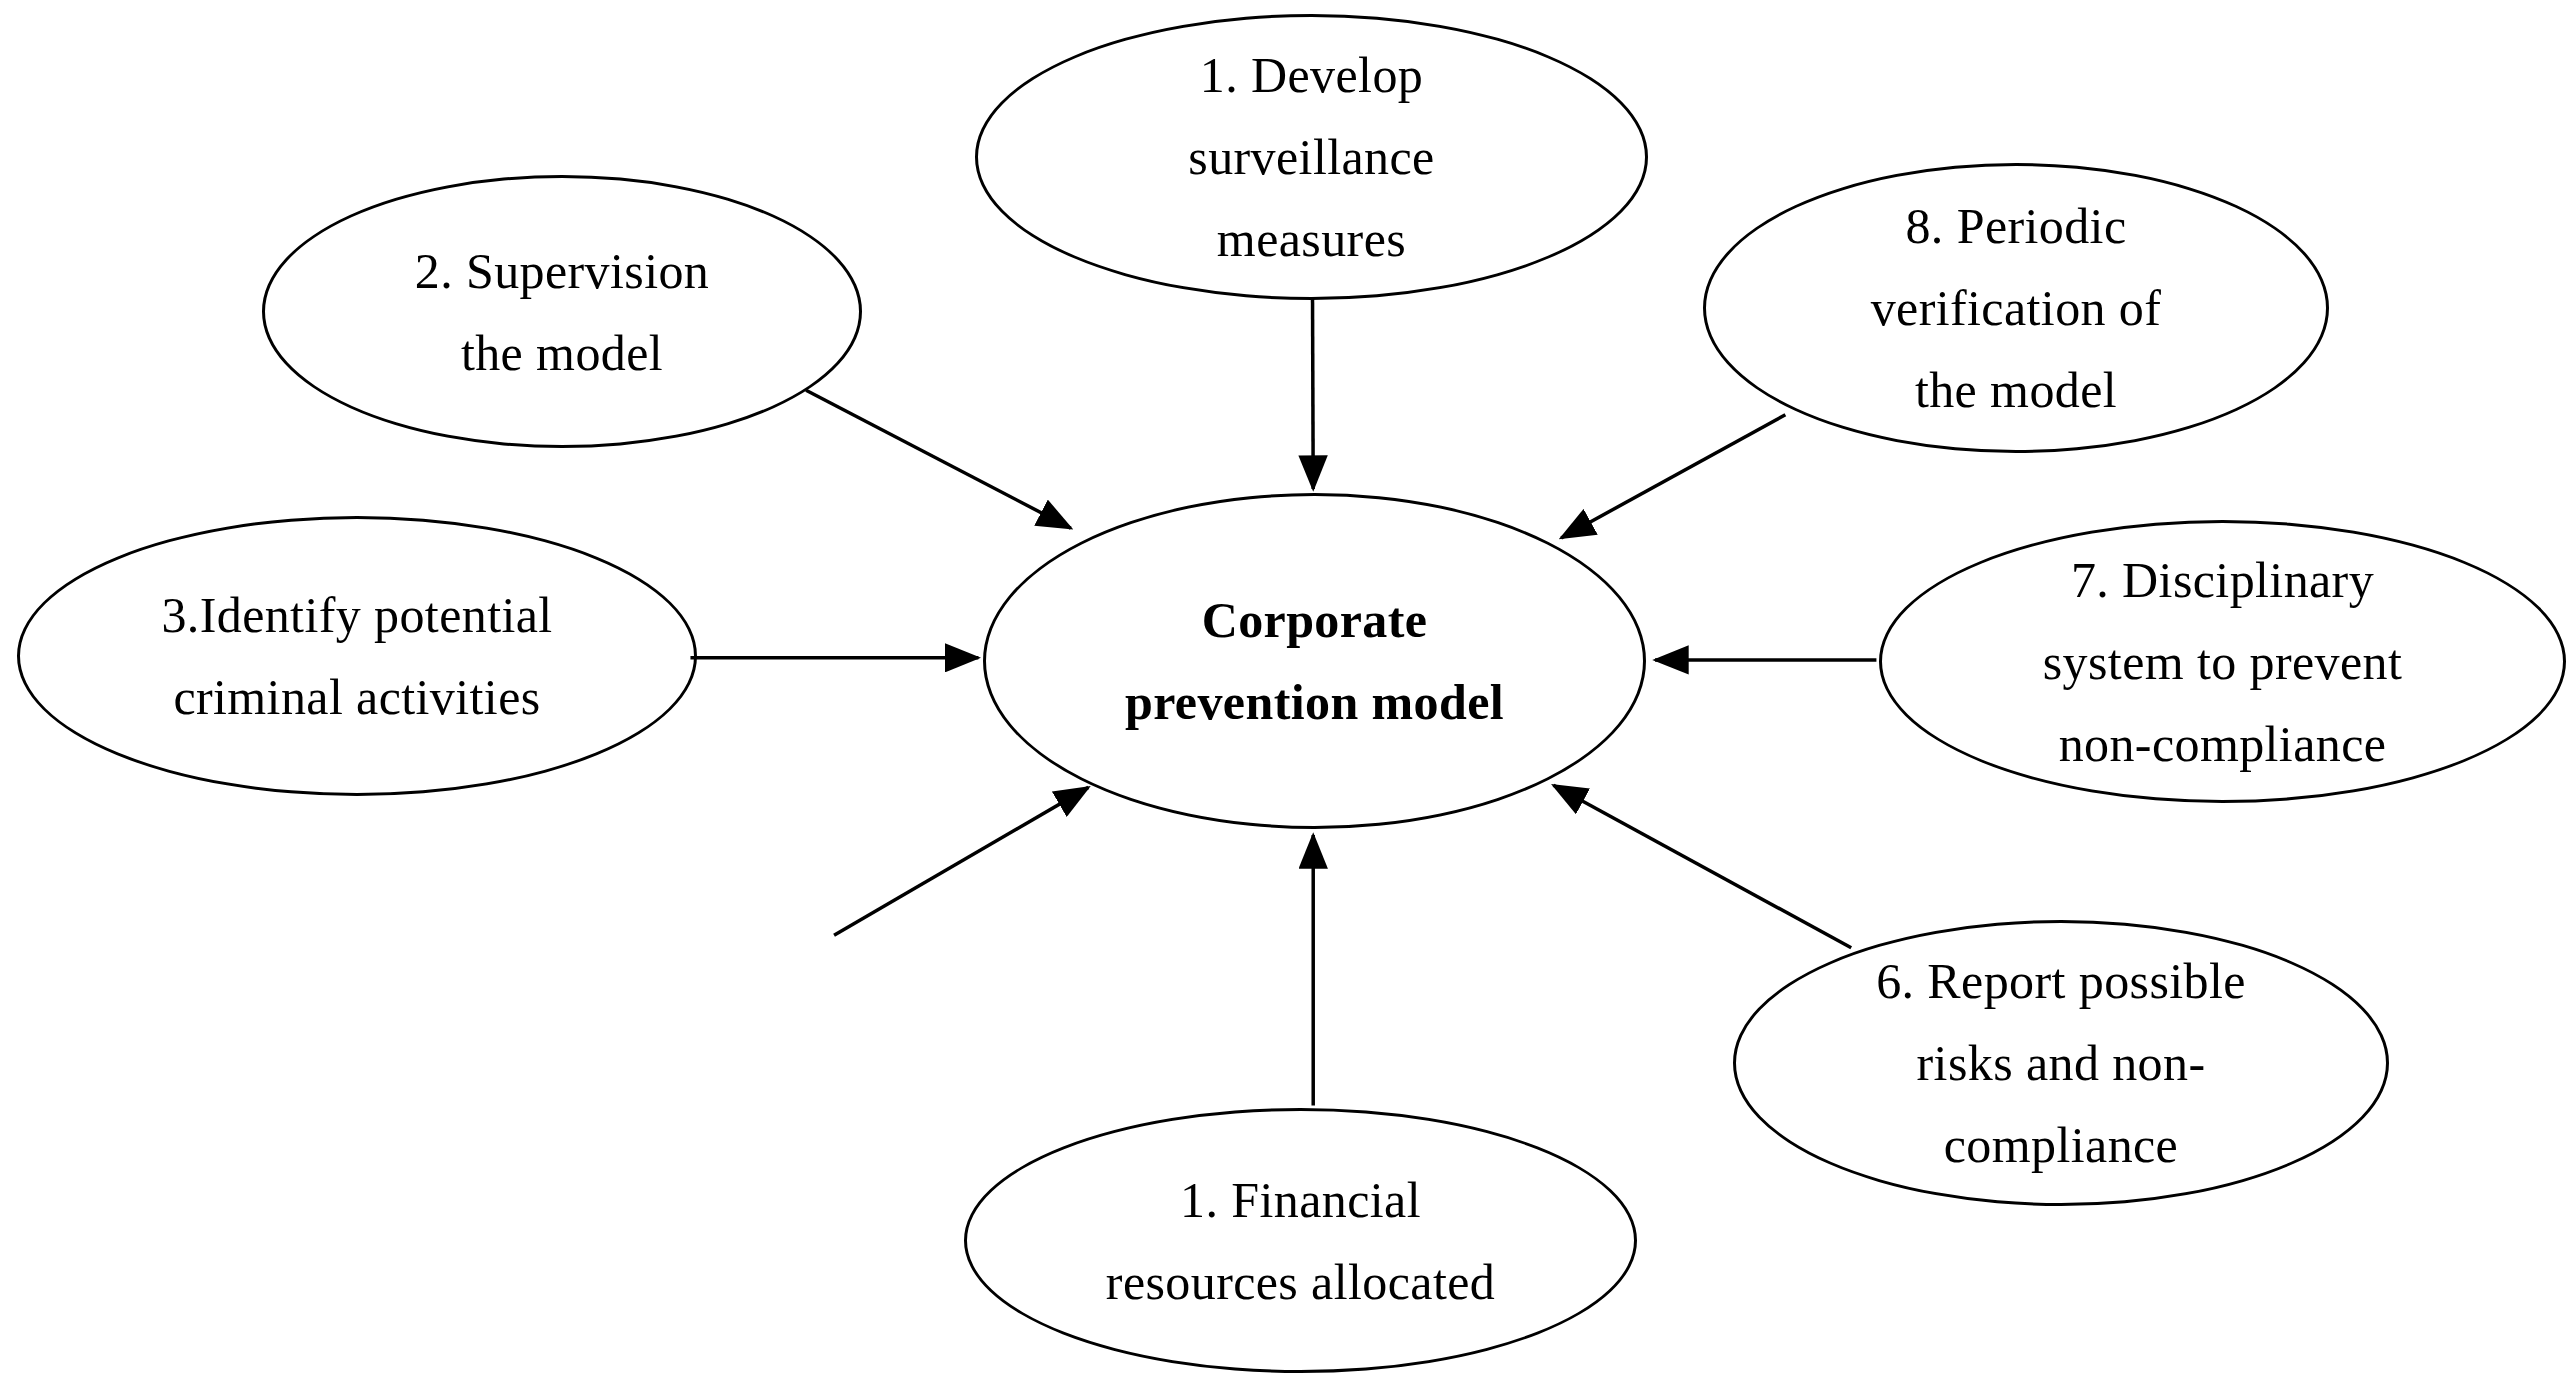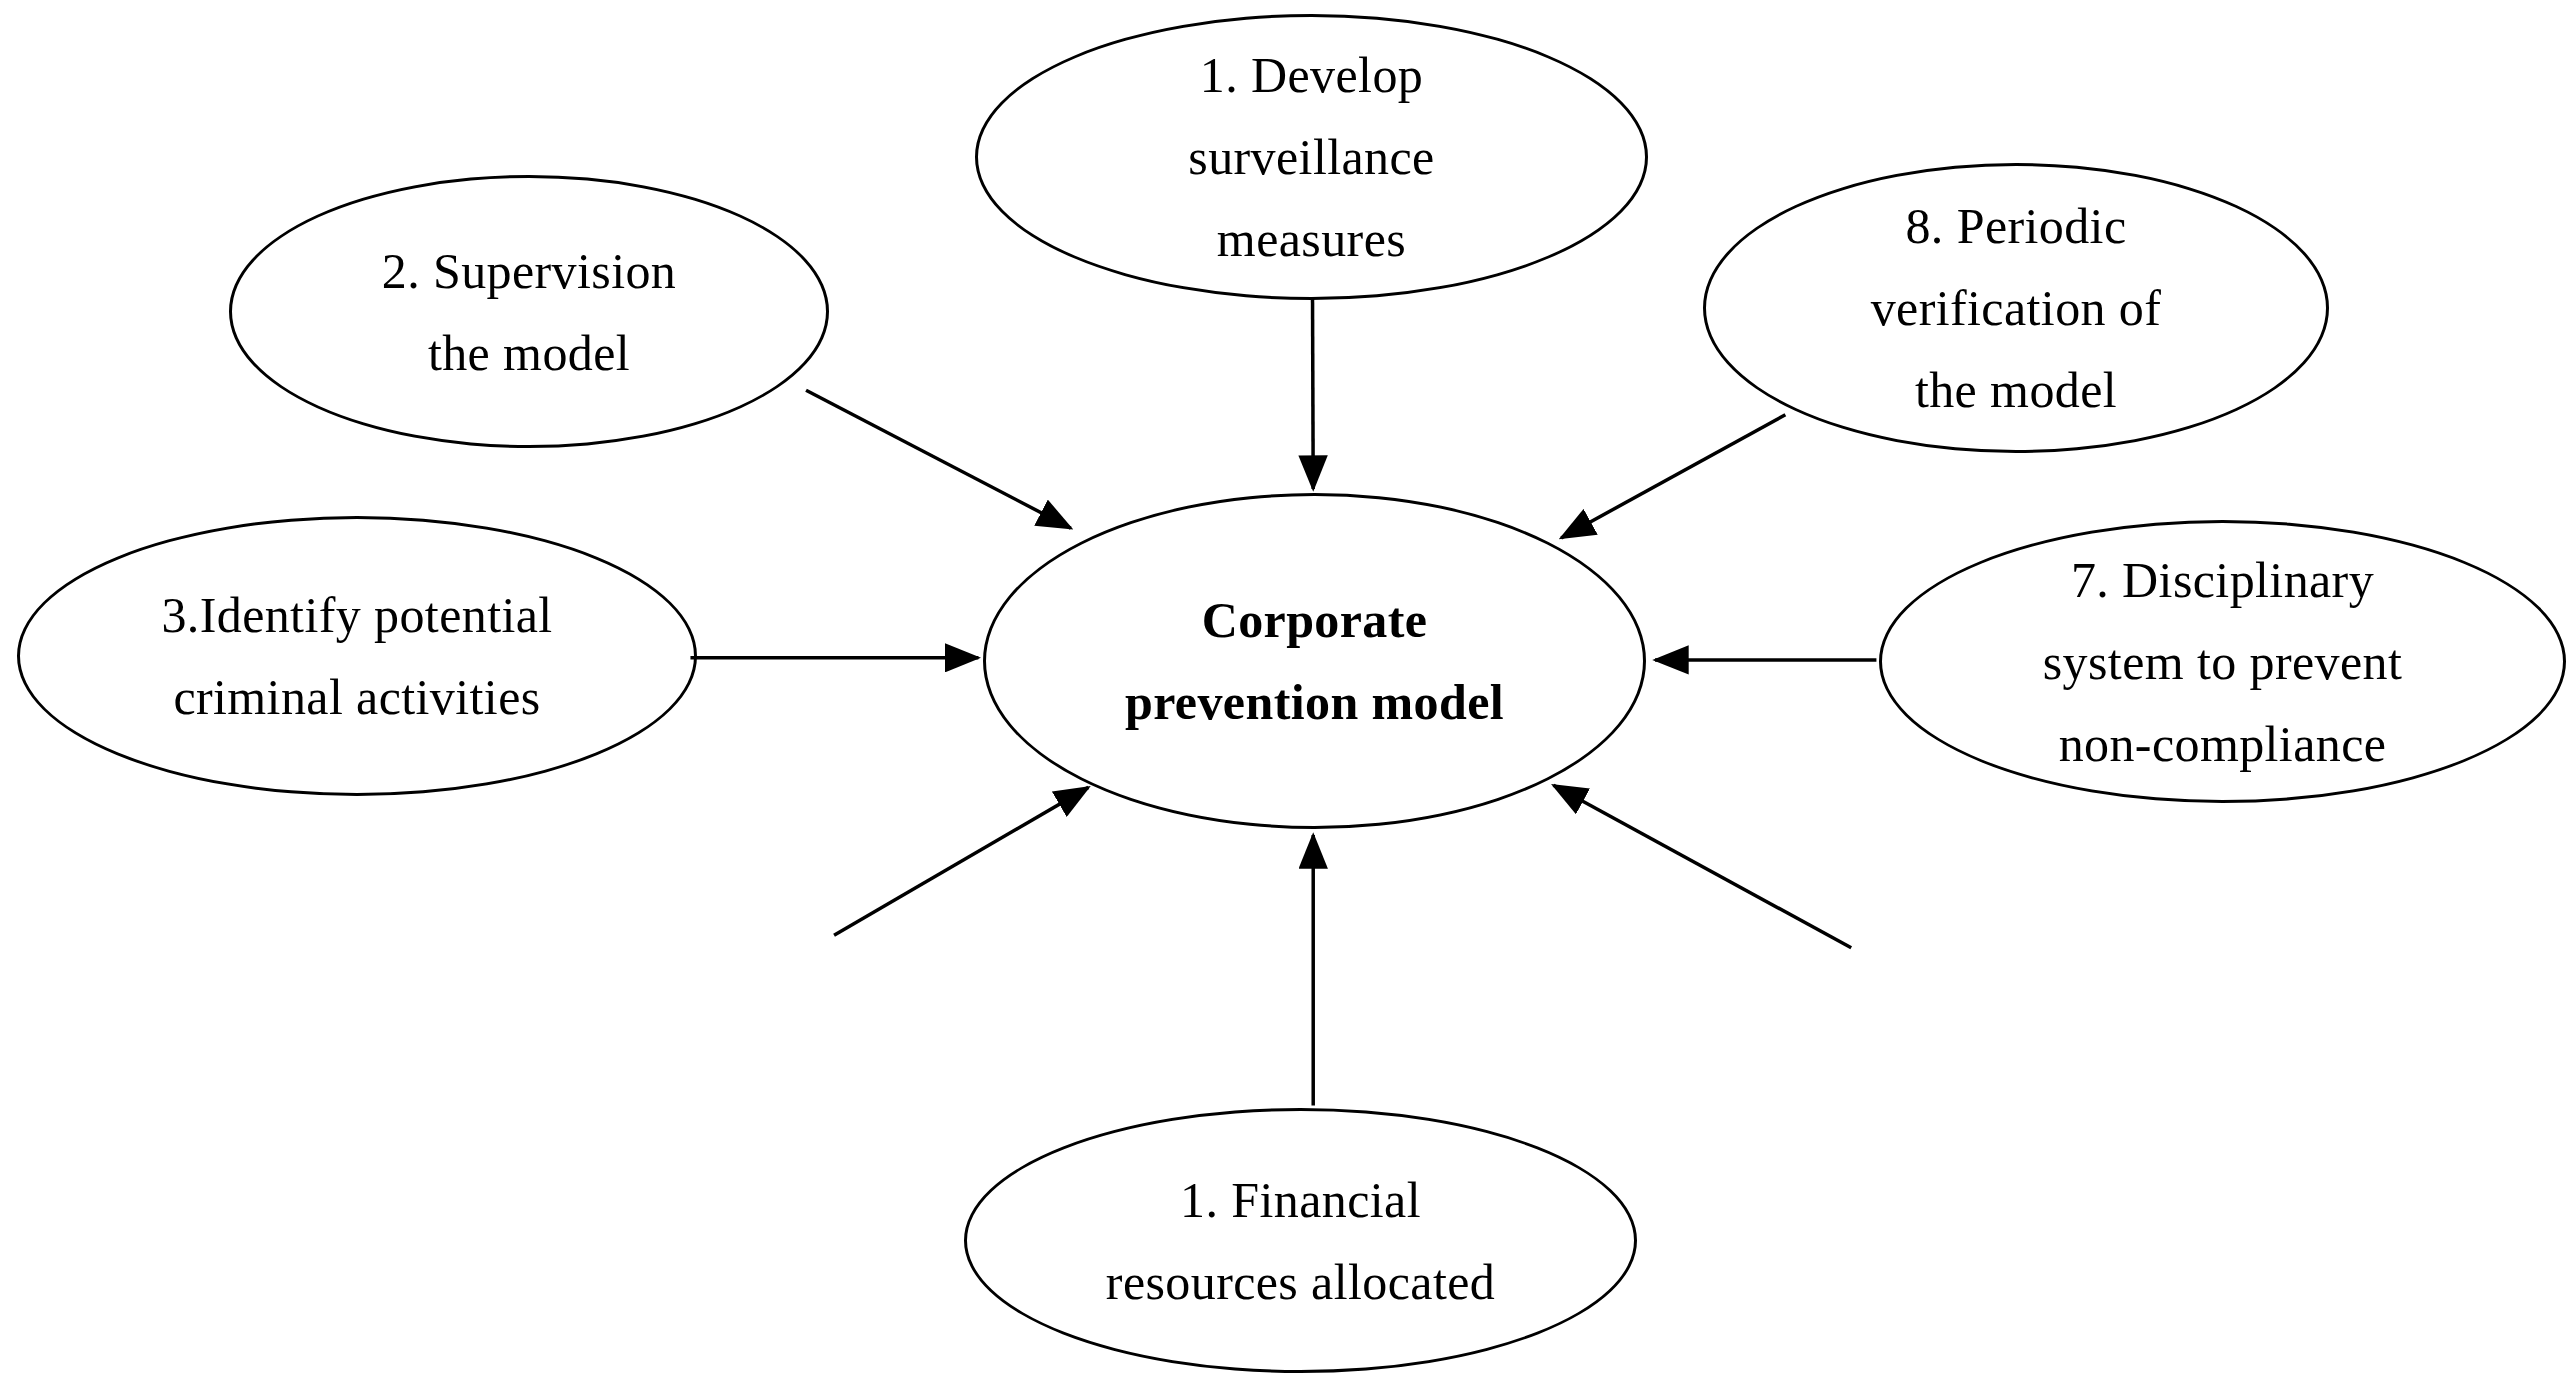--- a/index.html
+++ b/index.html
@@ -36,21 +36,21 @@
   .node-label {
     text-align: center;
     white-space: pre-line;
     font-size: 50px;
     line-height: 82px;
     letter-spacing: 0.4px;
   }
   
   #node-center { left: 983px; top: 493px;  width: 663px; height: 336px; font-weight: bold; }
   #node-1      { left: 975px; top: 14px;   width: 673px; height: 286px; }
-  #node-2      { left: 229px;  top: 175px;  width: 600px; height: 273px; }
+  #node-2      { left: 262px;  top: 175px;  width: 600px; height: 273px; }
   #node-3      { left: 17px;   top: 516px;  width: 680px; height: 280px; }
   #node-4      { left: 297px;  top: 908px; width: 666px; height: 286px; }
   #node-5      { left: 964px; top: 1108px; width: 673px; height: 265px; }
   #node-6      { left: 1733px; top: 920px; width: 656px; height: 286px; }
   #node-7      { left: 1879px; top: 520px;  width: 687px; height: 283px; }
   #node-8      { left: 1703px; top: 163px;  width: 626px; height: 290px; }
 </style>
 </head>
 <body>
 
@@ -87,20 +87,25 @@
     <div class="node-label">3.Identify potential
 criminal activities</div>
   </div>
 
 
   <div class="node" id="node-5">
     <div class="node-label">1. Financial
 resources allocated</div>
   </div>
 
+  <div class="node" id="node-6">
+    <div class="node-label">6. Report possible
+risks and non-
+compliance</div>
+  </div>
 
   <div class="node" id="node-7">
     <div class="node-label">7. Disciplinary
 system to prevent
 non-compliance</div>
   </div>
 
   <div class="node" id="node-8">
     <div class="node-label">8. Periodic
 verification of

